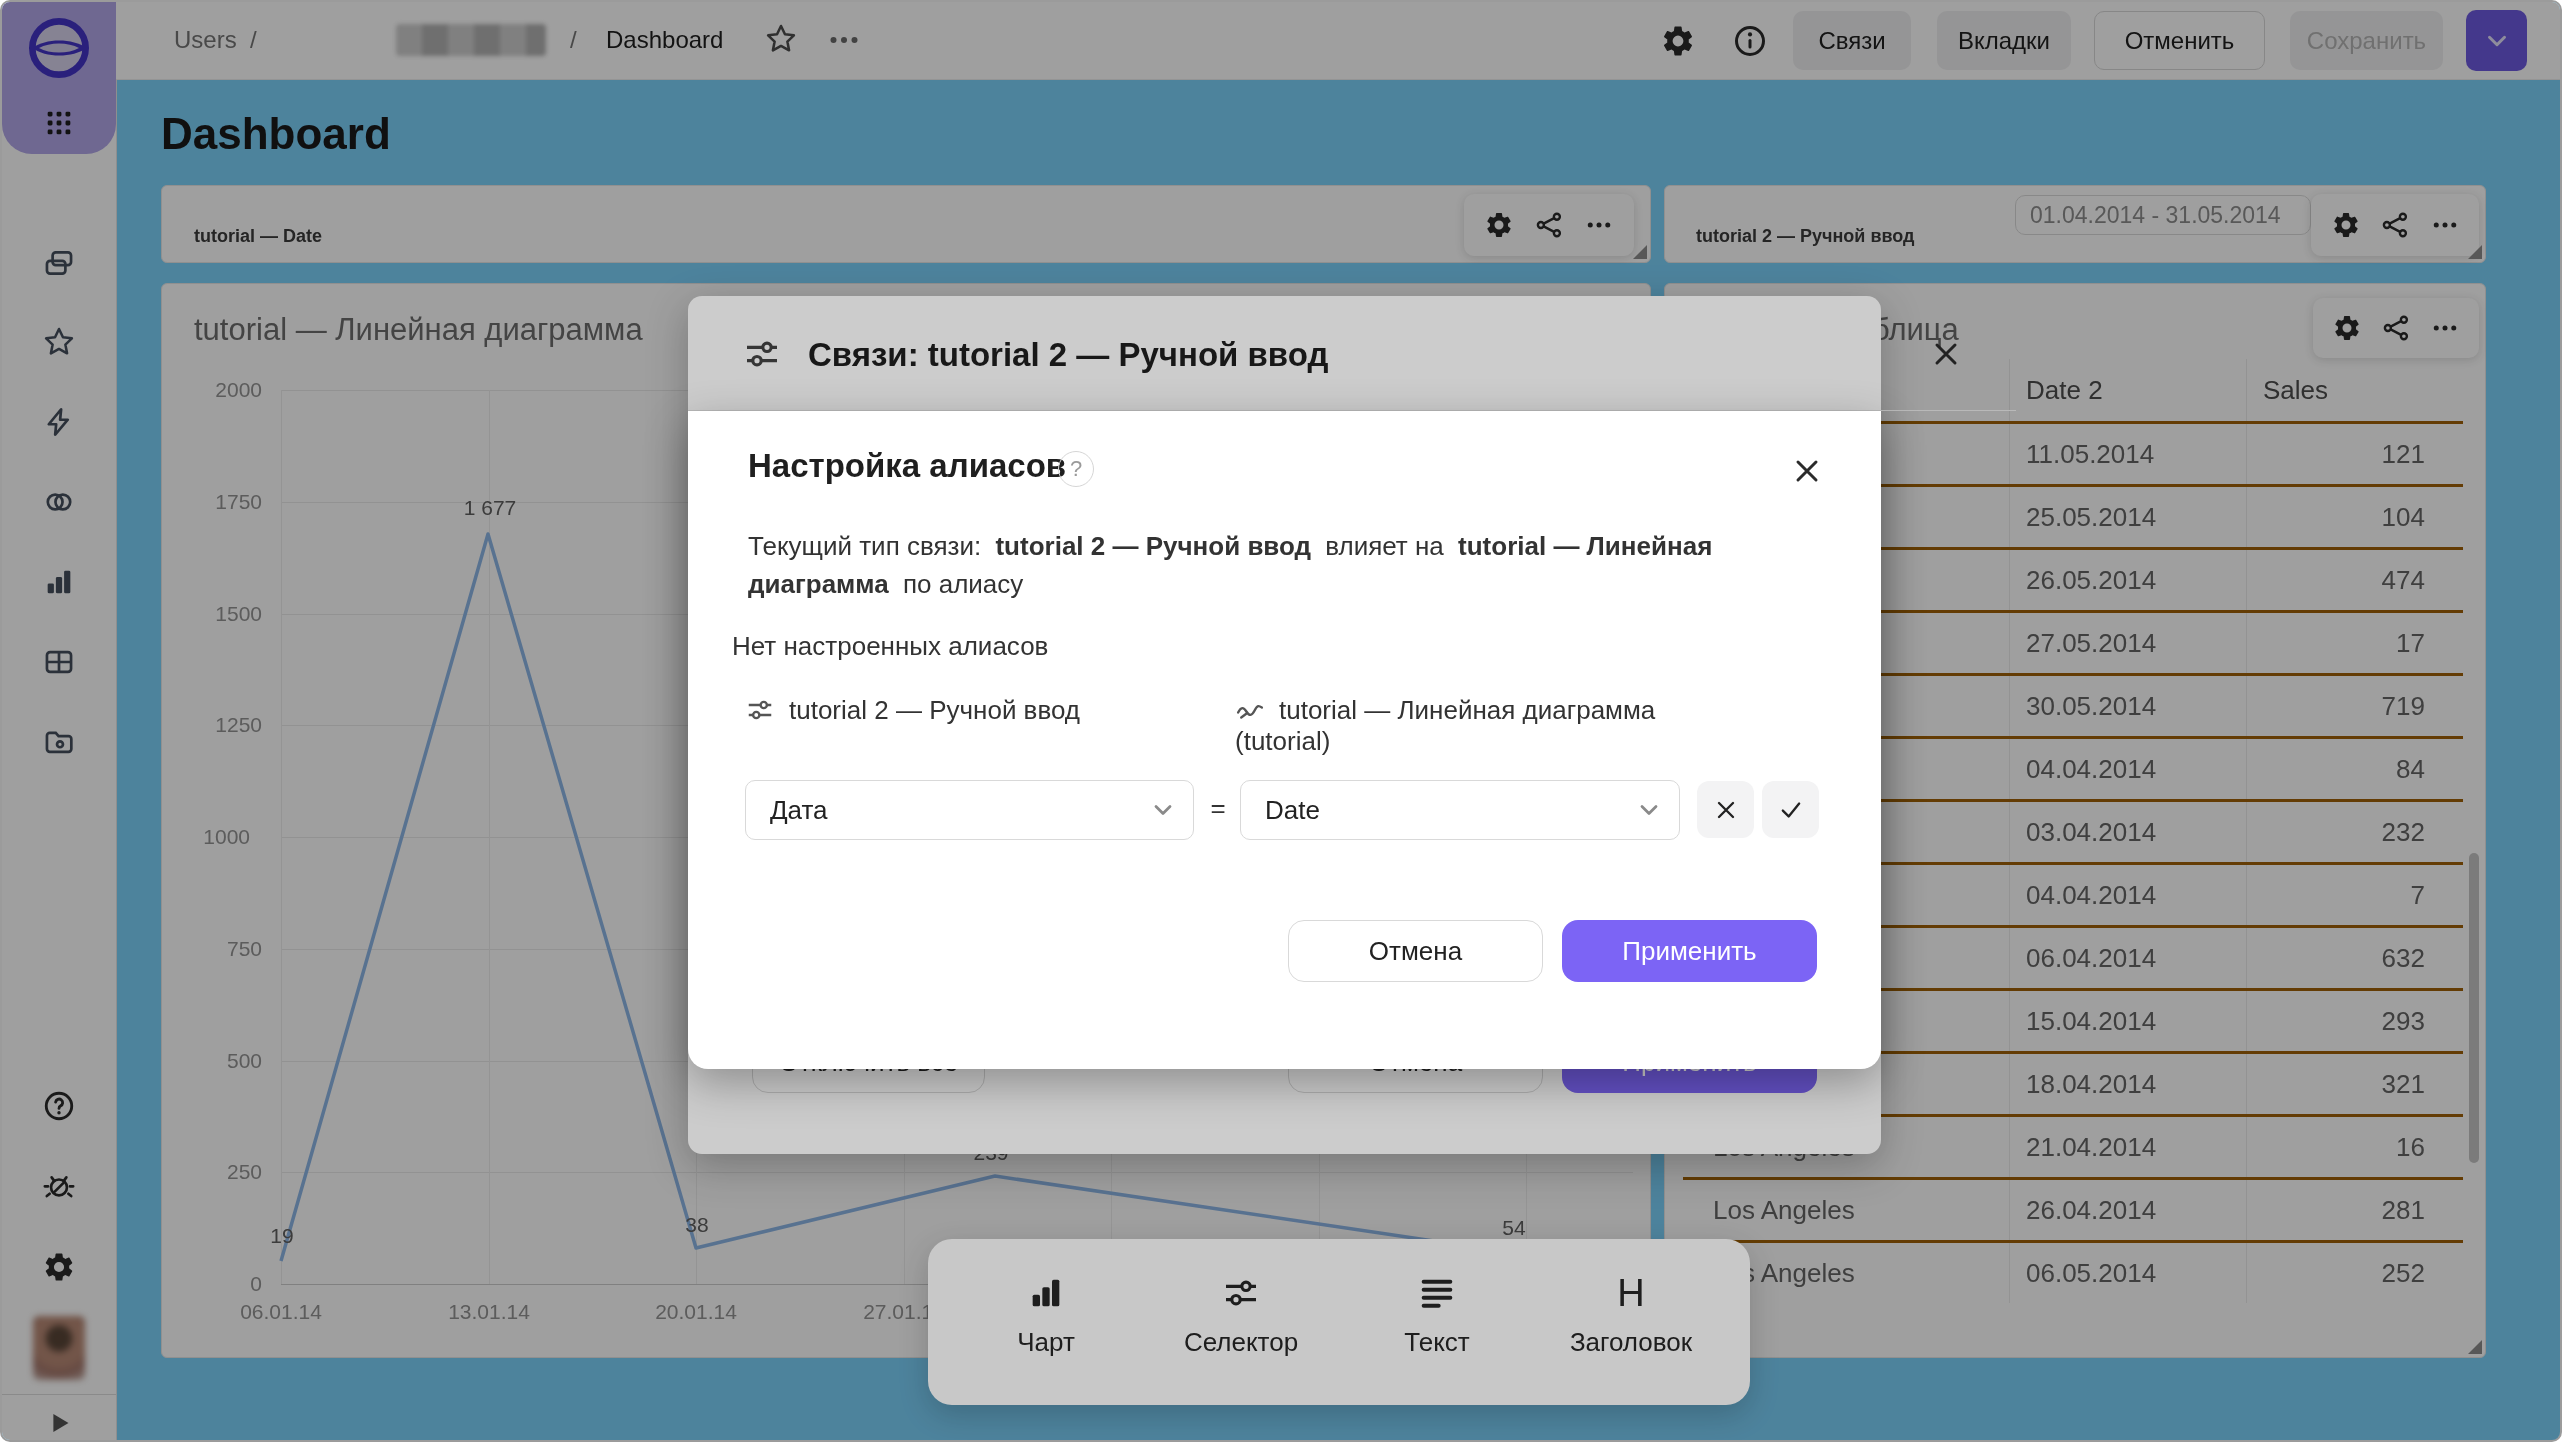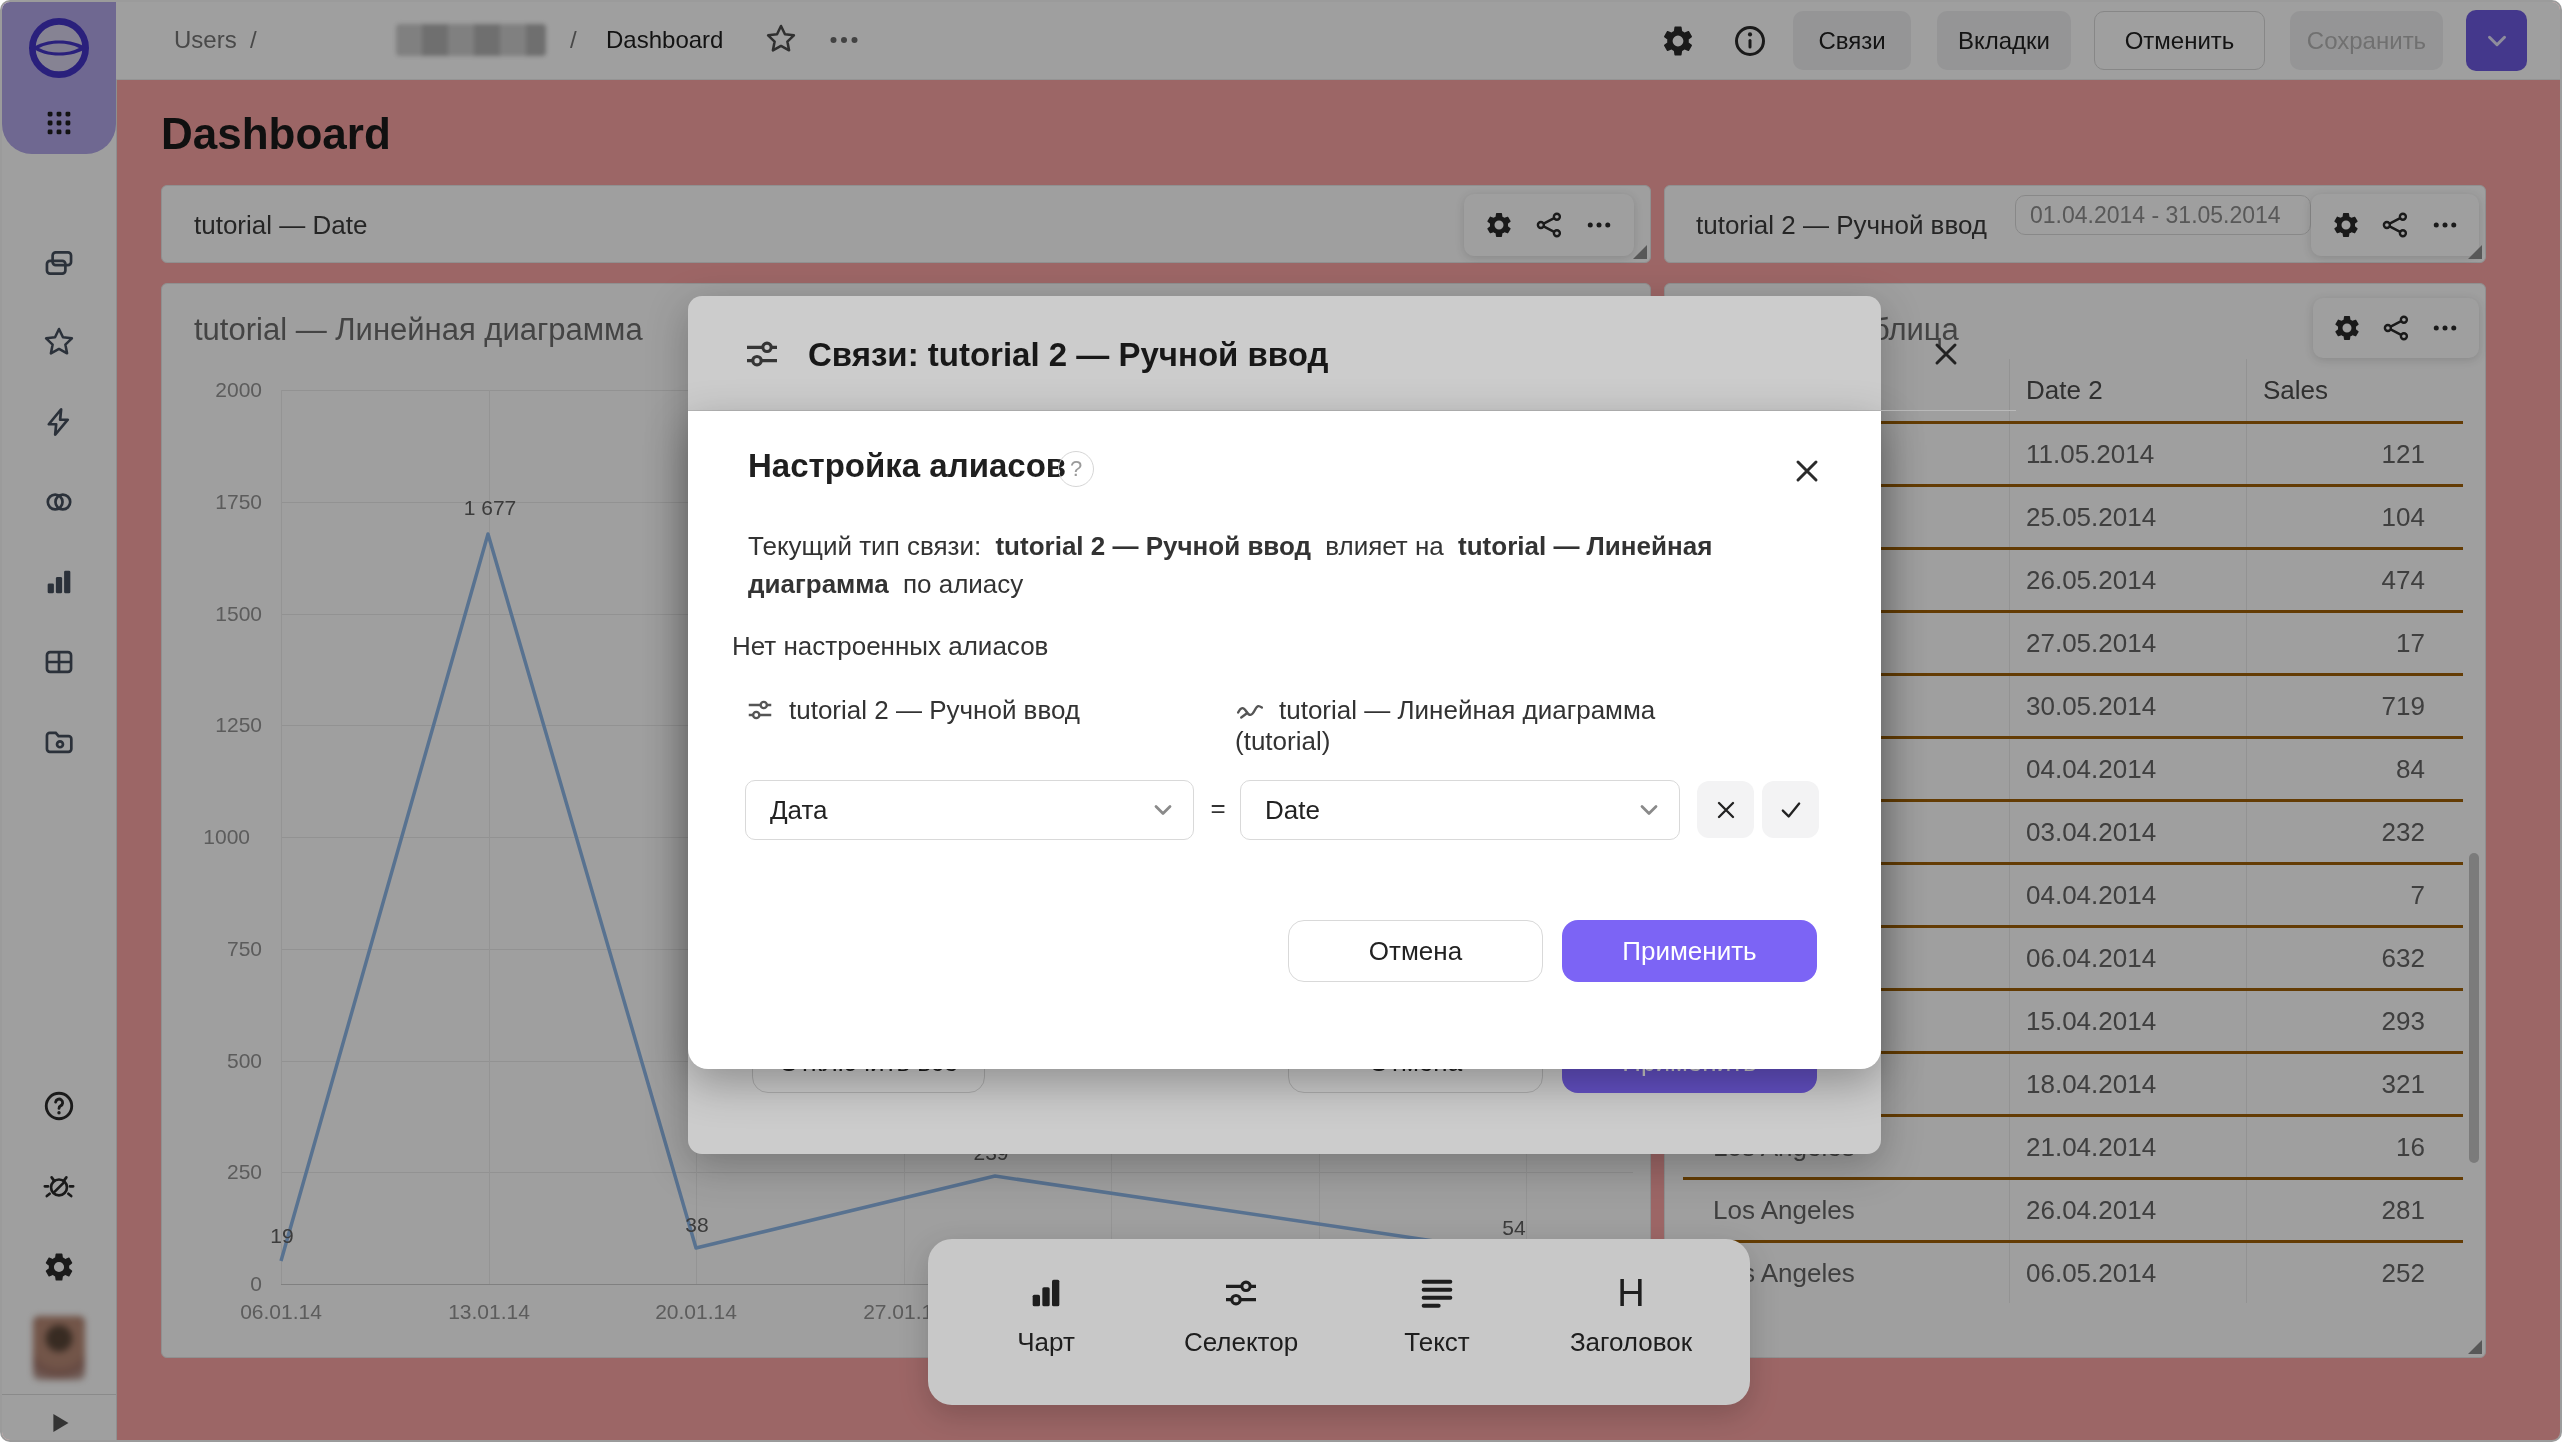--- a/index.html
+++ b/index.html
@@ -1,17 +1,17 @@
 <!DOCTYPE html>
 <html><head>
 <meta charset="utf-8">
 <style>
   html,body{margin:0;padding:0;background:#fff;}
   #app{position:relative;width:2562px;height:1442px;overflow:hidden;
-       font-family:"Liberation Sans", sans-serif;background:#fca5a5;
+       font-family:"Liberation Sans", sans-serif;background:#7dd3fc;
        border:2px solid #9b9b9b;border-radius:10px;box-sizing:border-box;}
   .abs{position:absolute;}
   svg.ic{display:block;}
   .ic use{pointer-events:none;}
 
   
   .sidebar{left:0;top:0;width:114px;height:1442px;background:#fff;border-right:1px solid #e6e6e6;z-index:1;}
   .sb-top{left:0;top:0;width:114px;height:152px;background:#b2a7e9;border-radius:0 0 30px 30px;}
   .sb-icon{width:34px;height:34px;left:40px;color:#46505e;cursor:pointer;}
   .sb-divider{left:0;width:114px;height:1px;background:#dedede;top:1392px;}
@@ -28,21 +28,21 @@
   .btn{top:9px;height:59px;border-radius:10px;font-size:24px;color:#222;display:flex;
        align-items:center;justify-content:center;box-sizing:border-box;cursor:pointer;}
   .btn.flat{background:#f0f0f1;}
   .btn.outline{background:#fff;border:1px solid #d9d9d9;}
   .btn.disabled{background:#f0f0f1;color:#b5b5b5;cursor:default;}
   .btn.accent-sq{background:#6e5ce0;width:61px;color:#e4e0fa;}
 
   
   .h1{left:159px;top:107px;font-size:44px;font-weight:bold;color:#1c1c1c;}
   .widget{background:#fff;border:1px solid #e7e7e7;border-radius:6px;box-sizing:border-box;}
-  .wlabel{font-size:26px;font-weight:400;color:#3d3d3d;}
+  .wlabel{font-size:18px;font-weight:700;color:#3d3d3d;margin-top:16px;}
   .winput{border:1px solid #dcdcdc;border-radius:10px;display:flex;align-items:center;box-sizing:border-box;color:#555;}
   .icons-box{background:#fff;border-radius:10px;box-shadow:0 2px 10px rgba(0,0,0,.14);
              display:flex;align-items:center;justify-content:space-evenly;}
   .icons-box .wic{width:30px;height:30px;color:#2b2b2b;cursor:pointer;}
   .resize{width:14px;height:14px;background:#8f8f8f;clip-path:polygon(100% 0,100% 100%,0 100%);cursor:nwse-resize;}
 
   
   .gridh{height:1px;background:#ebebeb;}
   .gridv{width:1px;background:#efefef;}
   .ylab,.xlab{font-size:21px;color:#949494;}

